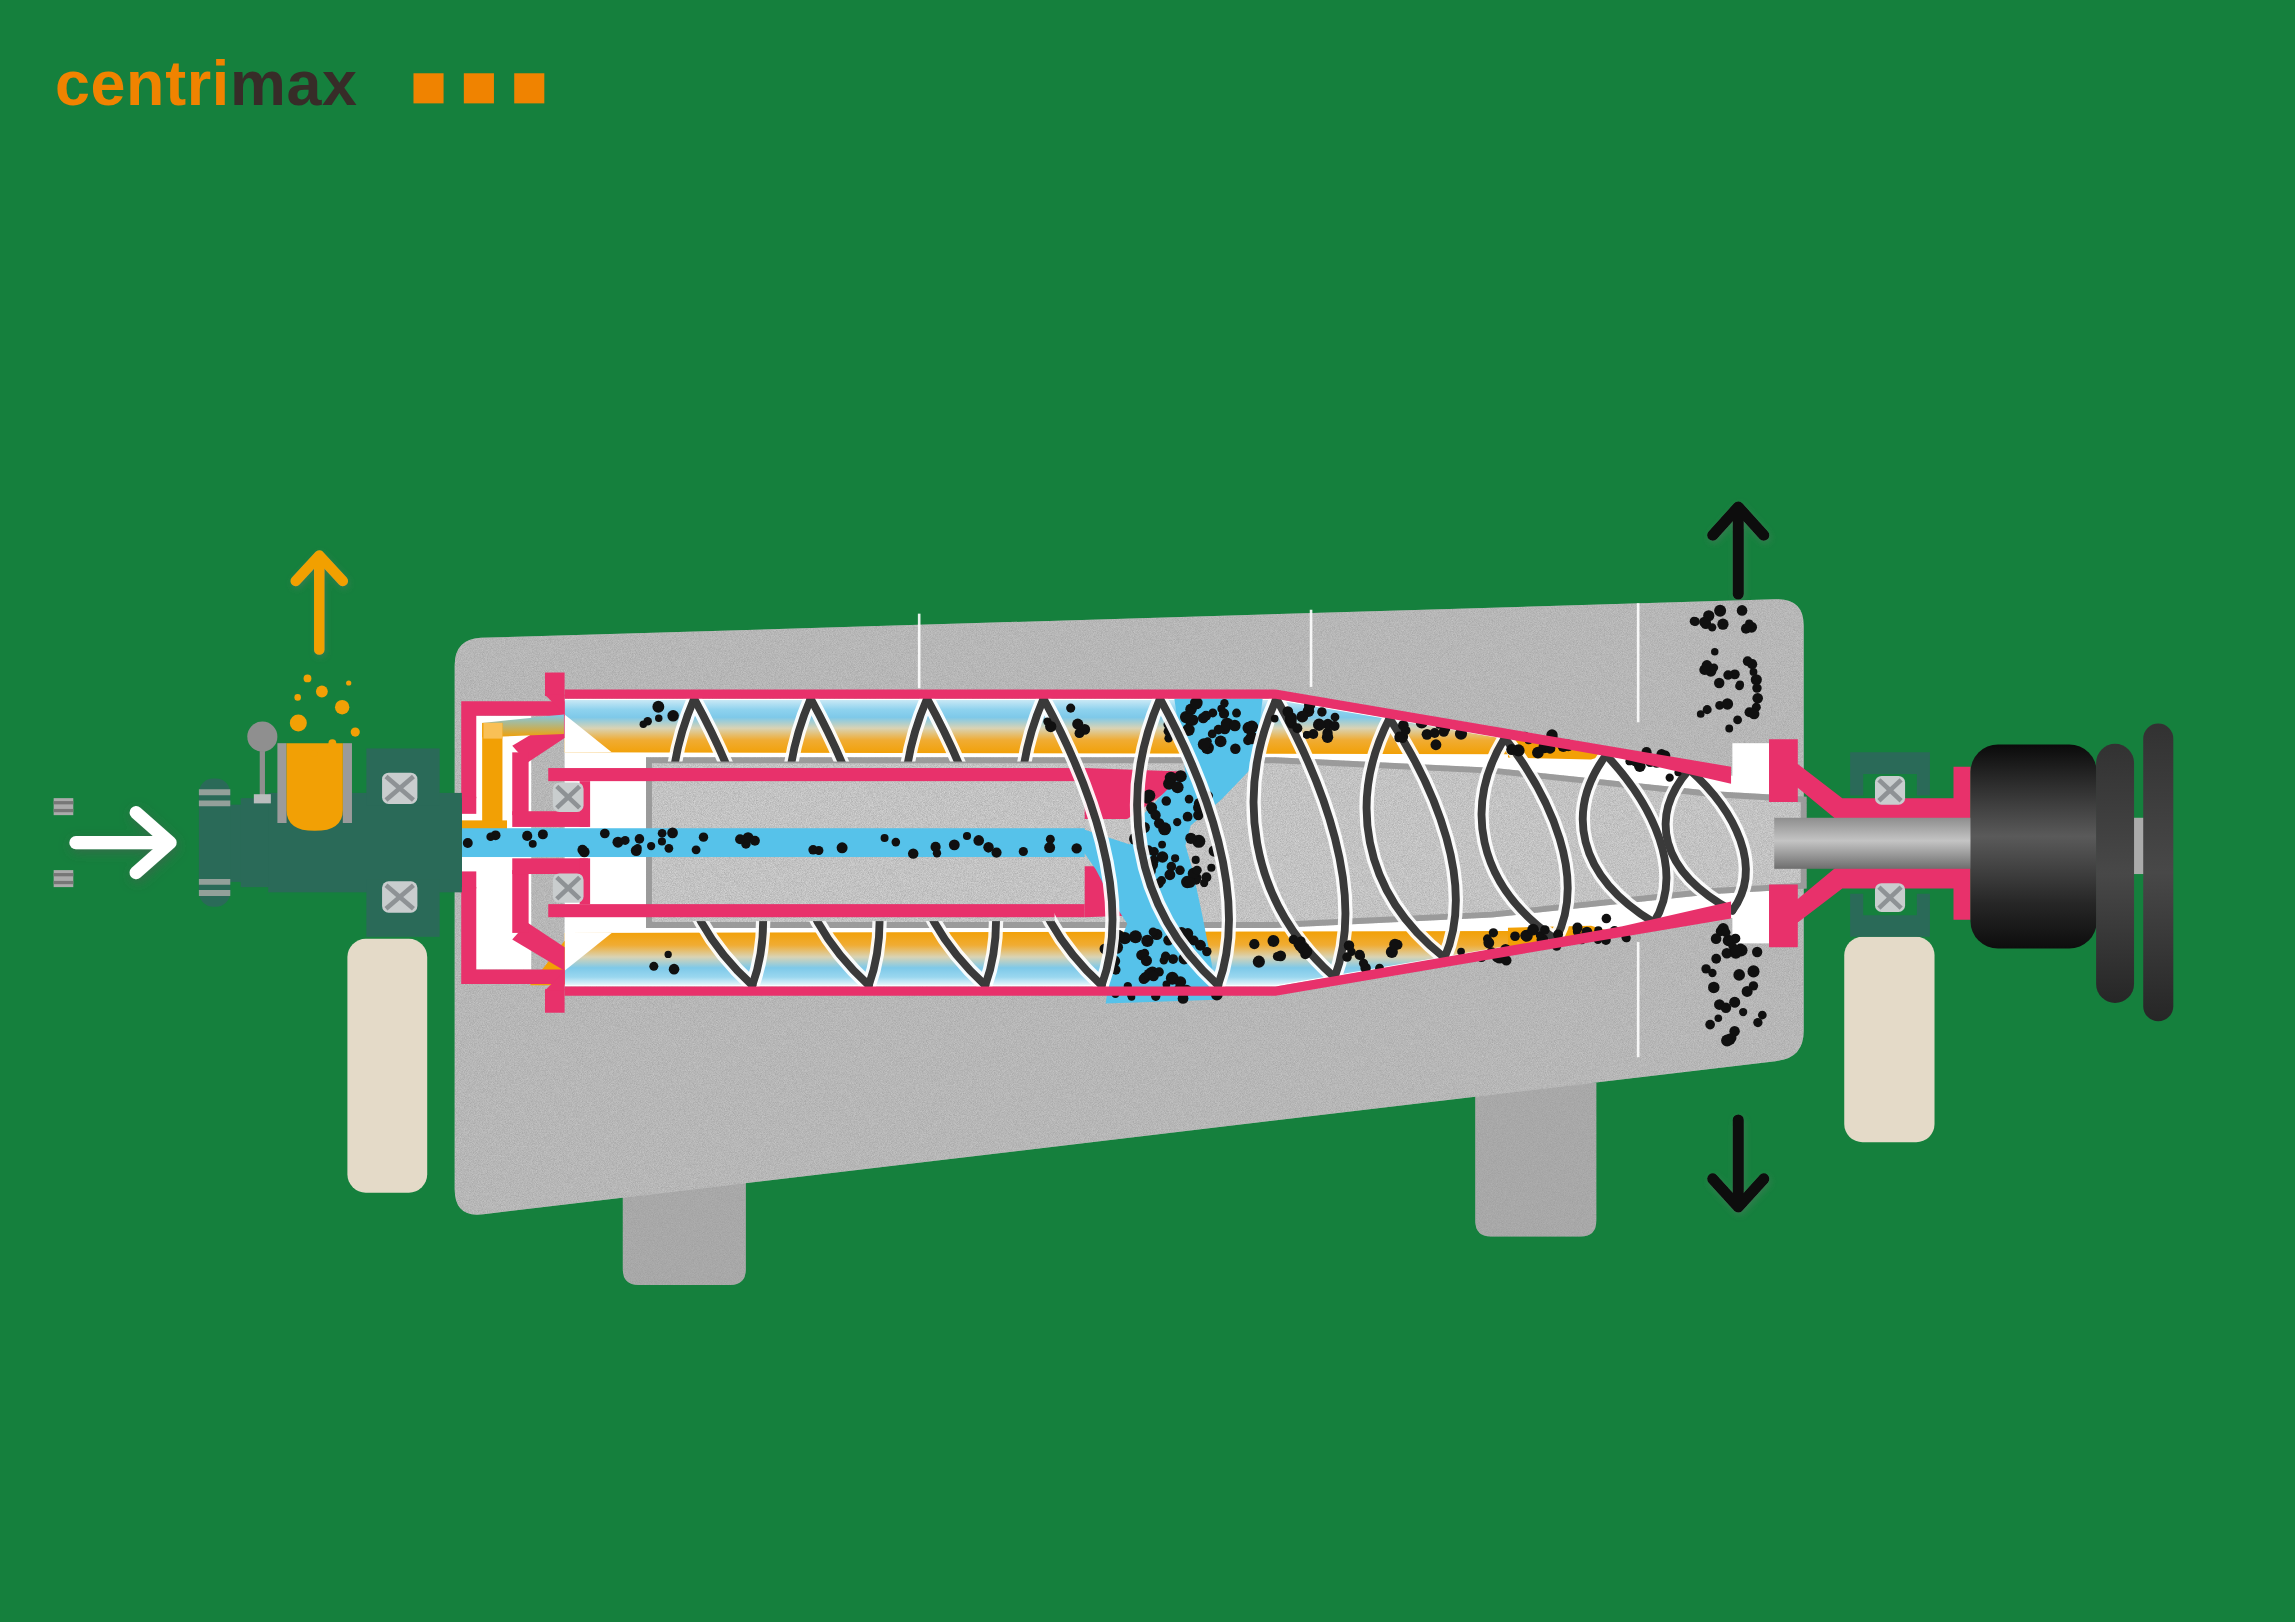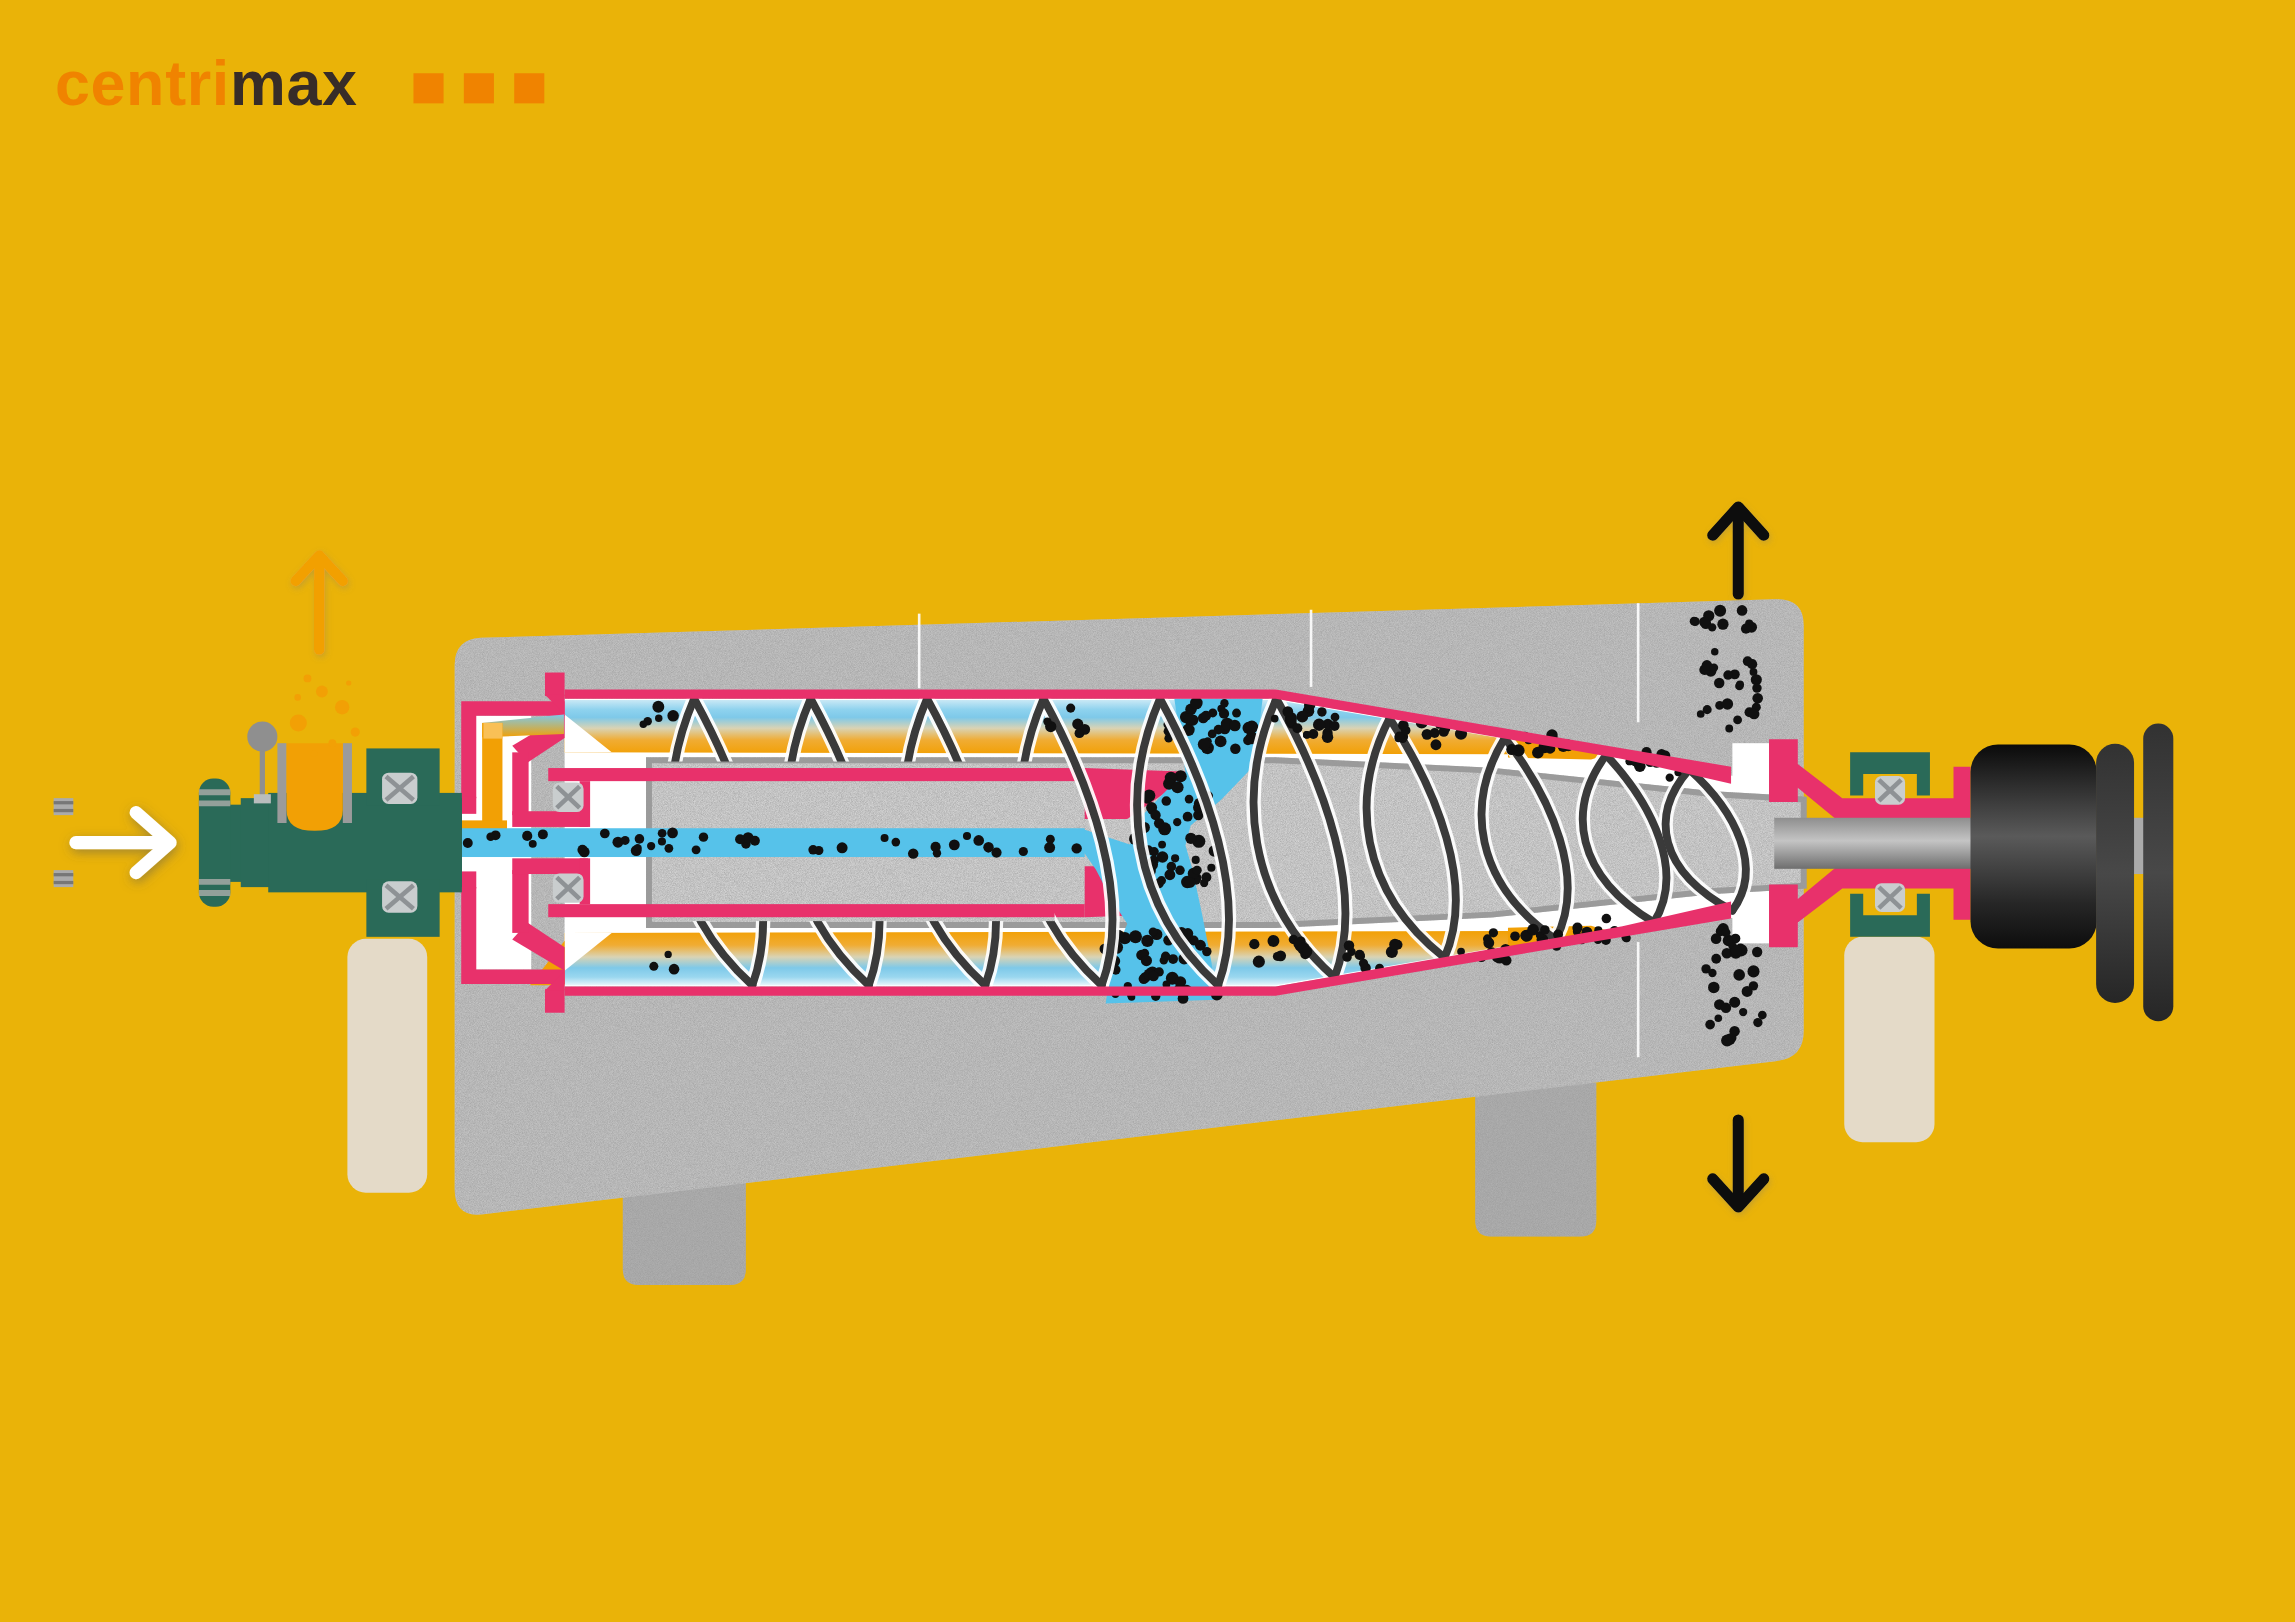--- a/index.html
+++ b/index.html
@@ -1,16 +1,16 @@
 <!DOCTYPE html>
 <html style="--brand_orange: #F08300; --brand_dark: #372C28; --pink: #E8316B; --orange: #F2A005; --orange_light: #F9C056; --blue: #56C2EA; --blue_light: #7EC9E9; --teal: #2A6A58; --housing_gray: #C9C9C9; --foot_gray: #B2B2B2; --beige: #E4DAC8; --hub_gray: #DBDBDB; --outline_gray: #9B9B9B; --scroll_dark: #3A3A3A; --bearing_gray: #C9CDCE; --bearing_x: #8E9295; --dot_black: #101010; --white: #FFFFFF;font-size:10.5px"><head>
 <meta charset="utf-8">
 <style>
   html,body{margin:0;padding:0;background:#fff}
-  .stage{width:100vw;aspect-ratio:3508/2480;background:#eab308;overflow:hidden}
+  .stage{width:100vw;aspect-ratio:3508/2480;background:#15803d;overflow:hidden}
   svg{display:block;width:100%;height:100%}
   .logo-text{font-family:"Liberation Sans",sans-serif;font-weight:bold;letter-spacing:1px}
 </style>
 </head>
 <body>
 
 <div class="stage">
 <svg viewBox="0 0 3508 2480" xmlns="http://www.w3.org/2000/svg">
   <defs>
     <filter id="grain" x="-5%" y="-5%" width="110%" height="110%">

